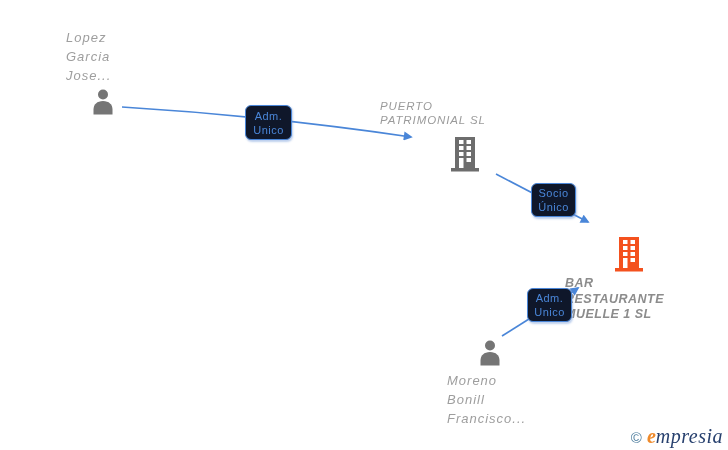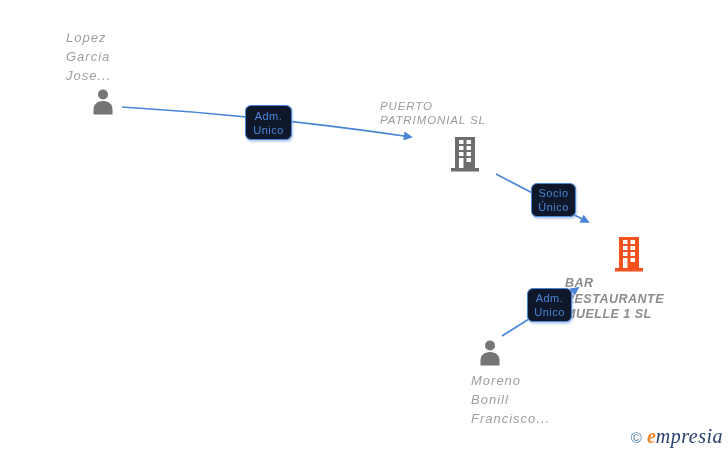--- a/index.html
+++ b/index.html
@@ -161,21 +161,21 @@
   <div class="node-label company-label-bold" style="left:565px; top:276px; width:122px;">BAR RESTAURANTE MUELLE 1 SL</div>
 
   <div class="edge-label" style="left:527px; top:288px; width:45px; height:34px;">Adm. Unico</div>
 
   <svg class="node-icon" style="left:476px; top:339px;" width="28" height="28" viewBox="0 0 28 28">
     <g fill="#757575">
       <circle cx="14" cy="6.5" r="5"></circle>
       <path d="M14 13 C8 13 4.5 16.5 4.5 21.5 L4.5 26.5 L23.5 26.5 L23.5 21.5 C23.5 16.5 20 13 14 13 Z"></path>
     </g>
   </svg>
-  <div class="node-label" style="left:447px; top:371px; width:84px;margin-left:24px;">Moreno Bonill Francisco...</div>
+  <div class="node-label" style="left:447px; top:371px; width:84px;">Moreno Bonill Francisco...</div>
 
   <div id="watermark">
     <span class="copy">©</span>
     <span class="brand-e">e</span>
     <span class="brand-rest">mpresia</span>
   </div>
 
 </div>
 
 </body></html>

